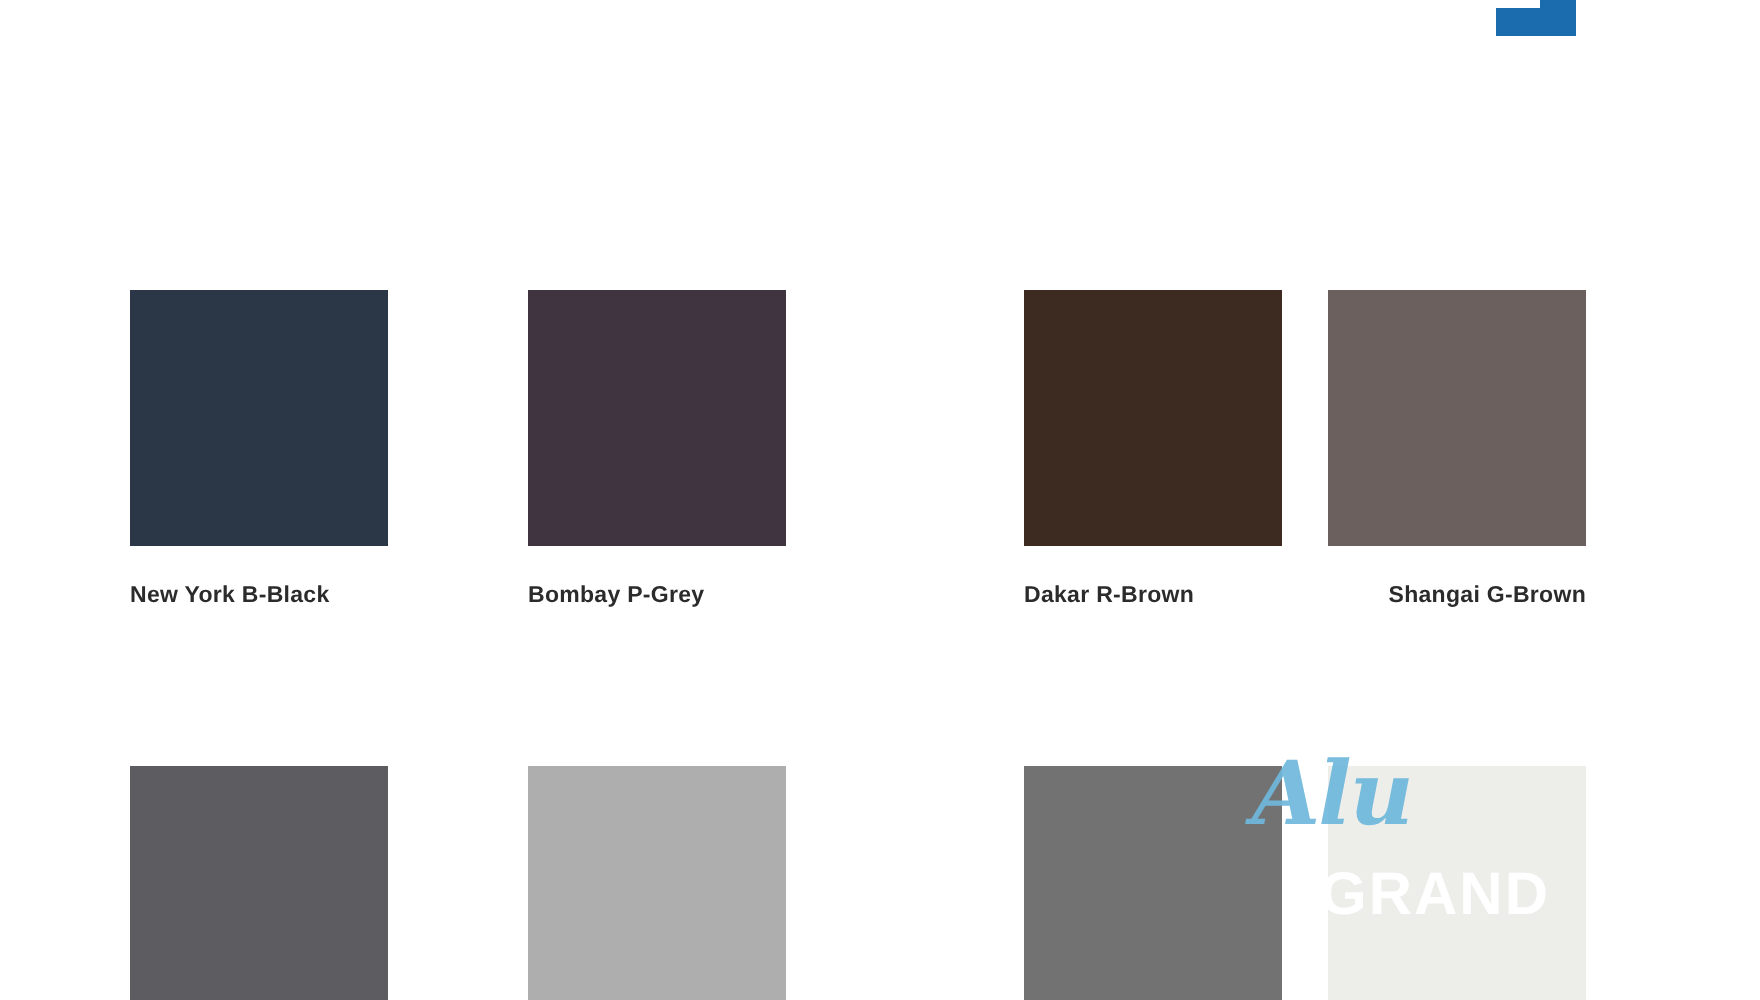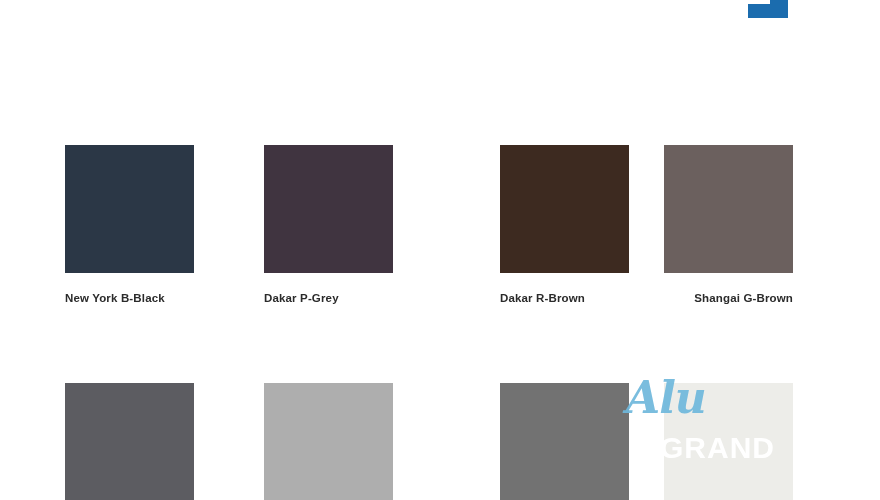--- a/index.html
+++ b/index.html
@@ -48,21 +48,21 @@
   #swatch-row-1 { top: 145px; }
   #swatch-row-2 { top: 383px; }
 
   .swatch-cell {
     position: absolute;
     top: 0;
     width: 129px;
   }
   .swatch-cell.col-0 { left: 65px; }
   .swatch-cell.col-1 { left: 264px; }
-  .swatch-cell.col-2 { left: 452px; padding-left: 48px; }
+  .swatch-cell.col-2 { left: 464px; padding-left: 48px; }
   .swatch-cell.col-3 { left: 664px; text-align: right; }
 
   .swatch-chip {
     width: 129px;
     height: 128px;
     display: block;
   }
   #swatch-row-2 .swatch-chip {
     height: 128px;
   }
@@ -125,21 +125,21 @@
 
   <div class="swatch-row" id="swatch-row-1">
 
     <div class="swatch-cell col-0">
       <span class="swatch-chip" id="chip-r1c0" style="background-color: rgb(43, 55, 70);"></span>
       <span class="swatch-label">New York B-Black</span>
     </div>
 
     <div class="swatch-cell col-1">
       <span class="swatch-chip" id="chip-r1c1" style="background-color: rgb(64, 52, 64);"></span>
-      <span class="swatch-label">Dakar P-Grey</span>
+      <span class="swatch-label">Bombay P-Grey</span>
     </div>
 
     <div class="swatch-cell col-2">
       <span class="swatch-chip" id="chip-r1c2" style="background-color: rgb(61, 42, 32);"></span>
       <span class="swatch-label">Dakar R-Brown</span>
     </div>
 
     <div class="swatch-cell col-3">
       <span class="swatch-chip" id="chip-r1c3" style="background-color: rgb(107, 96, 94);"></span>
       <span class="swatch-label">Shangai G-Brown</span>

